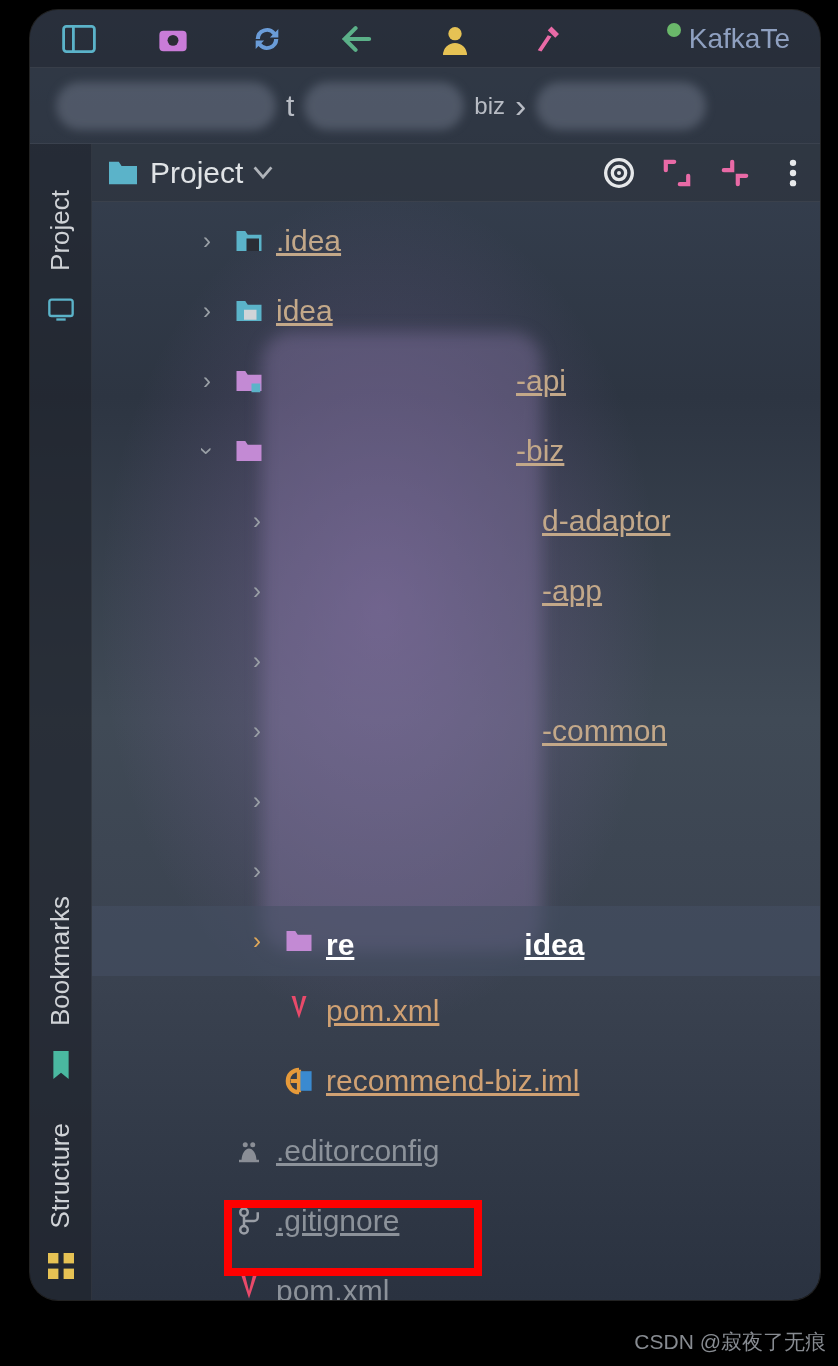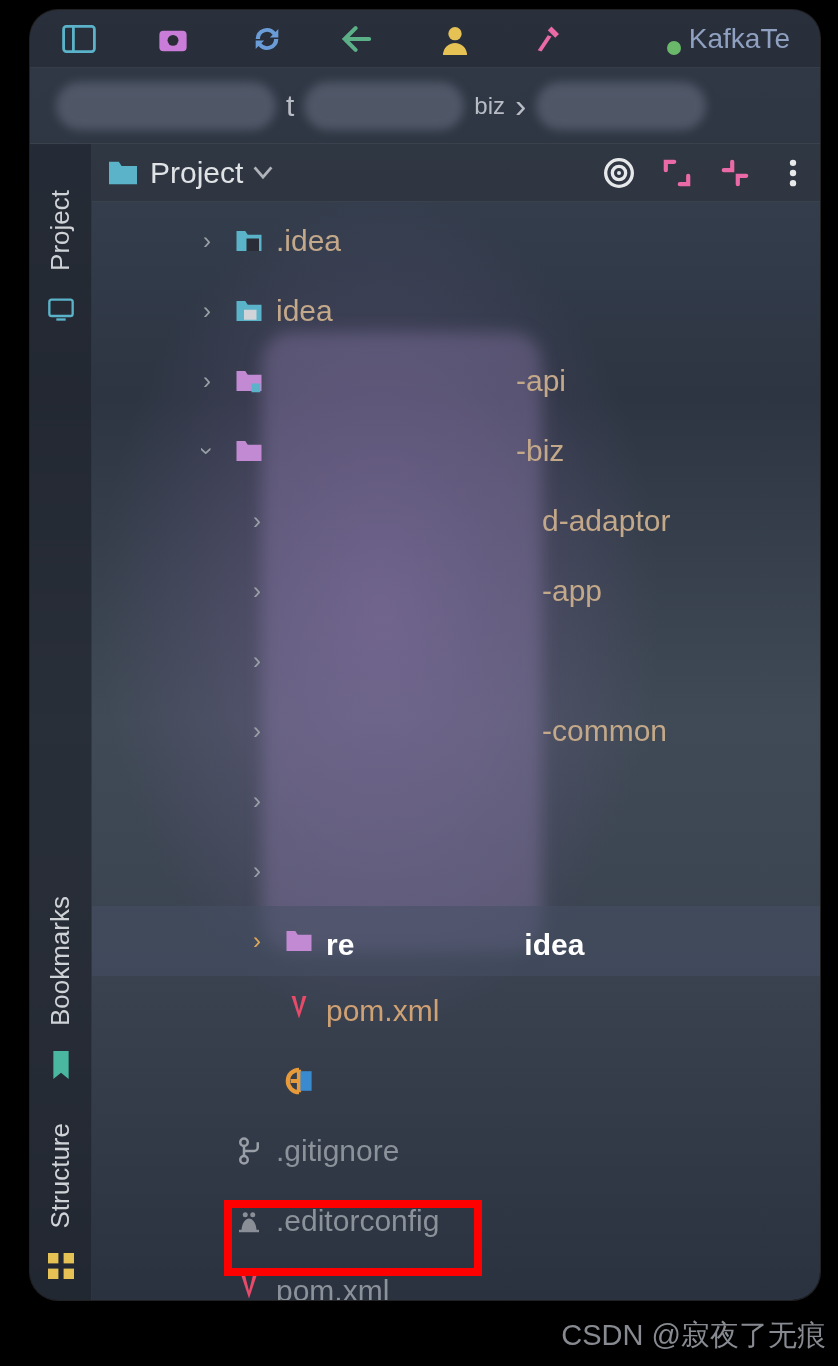--- a/index.html
+++ b/index.html
@@ -123,21 +123,21 @@
   }
   .tree-row.selected {
     background: rgba(70,80,100,0.55);
     color: #fff;
   }
   .tree-row.selected .label { color:#fff; font-weight:600; }
   .indent { display:inline-block; width: 40px; }
   .chevron { width: 30px; text-align:center; color:#9aa0a6; font-size:24px; }
   .chevron.orange { color:#e0a85a; }
   .file-icon { width: 34px; height: 34px; display:flex;align-items:center;justify-content:center; flex-shrink:0; }
-  .label { color:#c3a889; white-space:nowrap; }
+  .label { color:#c3a889; white-space:nowrap;text-decoration:underline; }
   .label.gray { color:#8c929a; }
   .label.orange { color:#d0a173; }
   .label.white { color:#eceff2; font-weight:600;margin-top:8px; }
   .blur-patch {
     position:absolute;
     background: rgba(150,130,180,0.35);
     filter: blur(8px);
     border-radius: 30px;
   }
   .highlight-box {
@@ -146,21 +146,21 @@
     left: 132px;
     bottom: 24px;
     width: 258px;
     height: 76px;
     pointer-events: none;
   }
   .watermark {
     position: absolute;
     right: 12px;
     bottom: 10px;
-    font-size: 29px;
+    font-size: 21px;
     color: #878b91;
     text-align: center;
   }
   svg { display:block; }
 </style>
 </head>
 <body>
 
 <div class="window">
 
@@ -192,21 +192,21 @@
       <svg width="32" height="32" viewBox="0 0 24 24">
           <circle cx="12" cy="8" r="5" fill="#e6c254"></circle>
           <path d="M3 24 a9 9 0 0 1 18 0" fill="#e6c254"></path>
         </svg>
     </div>
     <div class="icon-slot">
       <svg width="30" height="30" viewBox="0 0 24 24">
           <path d="M14 2l6 6-3 3-6-6zM11 9l-8 12 3 1 8-12z" fill="#e96aa6"></path>
         </svg>
     </div>
-    <div class="topbar-text" style="display:flex;align-items:flex-end;gap:8px;">
+    <div class="topbar-text" style="display:flex;align-items:flex-start;gap:8px;">
       <svg width="14" height="14" viewBox="0 0 10 10">
           <circle cx="5" cy="5" r="5" fill="#6ab86a"></circle>
         </svg>
       <span>KafkaTe</span>
     </div>
   </div>
 
   <div class="breadcrumb-bar">
     <div class="crumb-blur" style="width:220px;"></div>
     <span style="font-size:30px;color:#b8bcc4;">t</span>
@@ -427,34 +427,21 @@
           <span class="indent"></span>
             <span class="indent"></span>
             <span class="indent"></span>
           <span class="chevron"></span>
           <span class="file-icon">
             <svg width="28" height="28" viewBox="0 0 20 20">
                 <path d="M10 2 a8 8 0 0 0 0 16 M10 2 v16 M4 10 h6" fill="none" stroke="#e69a3a" stroke-width="3"></path>
                 <rect x="11" y="3" width="8" height="14" fill="#3a8ad0"></rect>
               </svg>
           </span>
-        </div>
-
-        <div class="tree-row">
-          <span class="indent"></span>
-            <span class="indent"></span>
-          <span class="chevron"></span>
-          <span class="file-icon">
-            <svg width="26" height="30" viewBox="0 0 20 24">
-                <circle cx="6" cy="5" r="3" fill="none" stroke="#9a9ea6" stroke-width="2"></circle>
-                <circle cx="6" cy="19" r="3" fill="none" stroke="#9a9ea6" stroke-width="2"></circle>
-                <path d="M6 8v8M6 12h8a3 3 0 0 0 3-3V5" fill="none" stroke="#9a9ea6" stroke-width="2"></path>
-              </svg>
-          </span>
-          <span class="label gray">.gitignore</span>
+          <span class="label orange">recommend-biz.iml</span>
         </div>
 
         <div class="tree-row">
           <span class="indent"></span>
             <span class="indent"></span>
           <span class="chevron"></span>
           <span class="file-icon">
             <svg width="30" height="30" viewBox="0 0 24 24">
                 <path d="M6 20c0-6 3-10 6-10s6 4 6 10" fill="#8a8e96"></path>
                 <circle cx="9" cy="7" r="2" fill="#8a8e96"></circle>
@@ -463,20 +450,34 @@
               </svg>
           </span>
           <span class="label gray">.editorconfig</span>
         </div>
 
         <div class="tree-row">
           <span class="indent"></span>
             <span class="indent"></span>
           <span class="chevron"></span>
           <span class="file-icon">
+            <svg width="26" height="30" viewBox="0 0 20 24">
+                <circle cx="6" cy="5" r="3" fill="none" stroke="#9a9ea6" stroke-width="2"></circle>
+                <circle cx="6" cy="19" r="3" fill="none" stroke="#9a9ea6" stroke-width="2"></circle>
+                <path d="M6 8v8M6 12h8a3 3 0 0 0 3-3V5" fill="none" stroke="#9a9ea6" stroke-width="2"></path>
+              </svg>
+          </span>
+          <span class="label gray">.gitignore</span>
+        </div>
+
+        <div class="tree-row">
+          <span class="indent"></span>
+            <span class="indent"></span>
+          <span class="chevron"></span>
+          <span class="file-icon">
             <svg width="28" height="30" viewBox="0 0 20 24">
                 <path d="M4 0 L10 18 L16 0 L13 0 L10 12 L7 0 Z" fill="#e94a6a"></path>
               </svg>
           </span>
           <span class="label gray">pom.xml</span>
         </div>
 
         <div class="highlight-box"></div>
       </div>
     </div>

